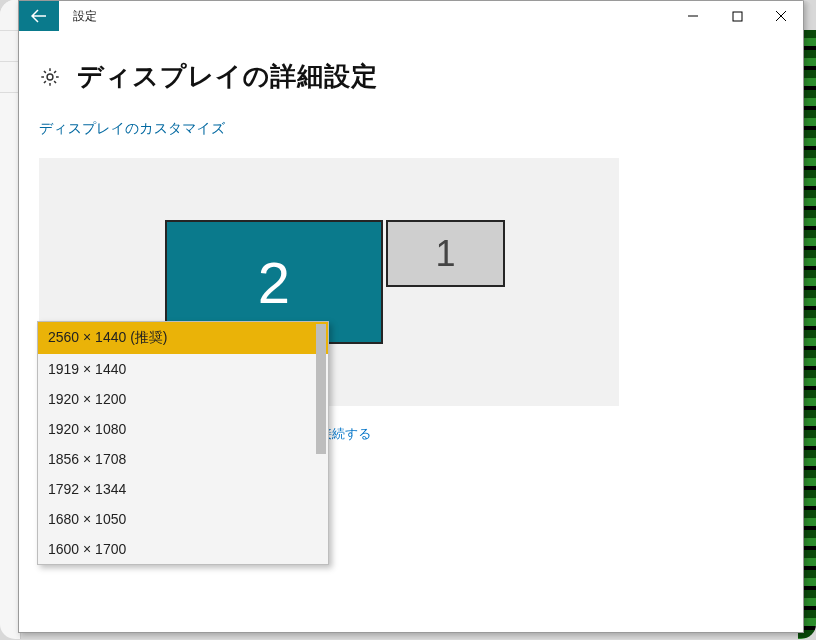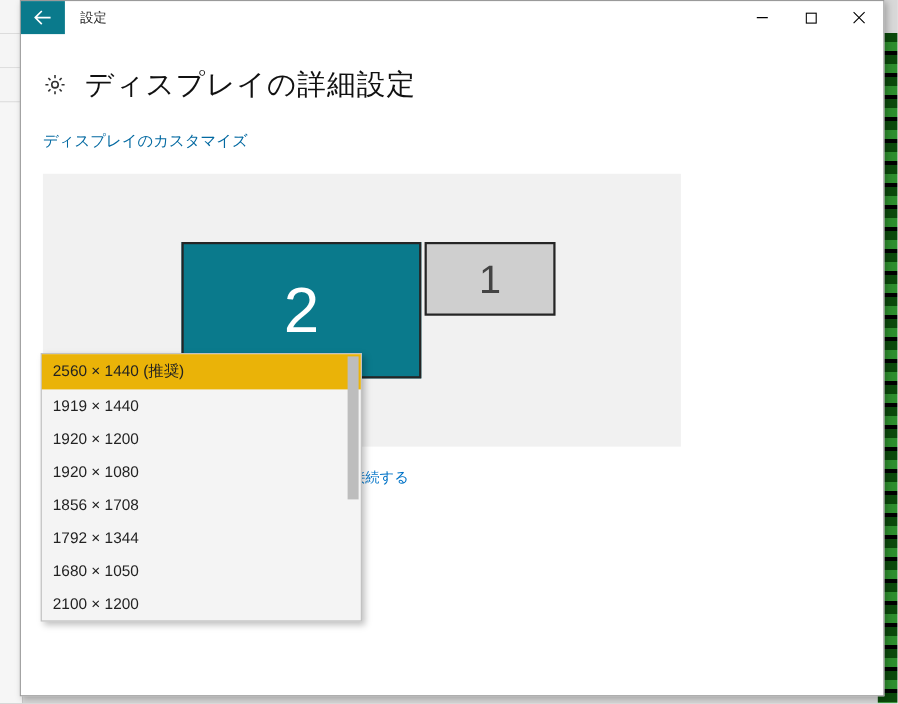--- a/index.html
+++ b/index.html
@@ -1,36 +1,36 @@
 <!DOCTYPE html>
 <html><head>
 <meta charset="utf-8">
 <style>
   html,body{margin:0;padding:0;font-family:"Yu Gothic UI","Meiryo","Segoe UI",sans-serif;background:#d8d8d8;}
-  .screen{position:relative;width:816px;height:639px;overflow:hidden;}
+  .screen{position:relative;width:816px;height:639px;overflow:hidden;border-radius:15px;}
   
   .bg-strip{position:absolute;left:0;top:0;width:20px;height:640px;background:#f6f6f6;border-right:1px solid #c8c8c8;}
   .bg-strip .cell{height:30px;border-bottom:1px solid #dcdcdc;background:#f5f5f5;font-size:10px;color:#333;display:flex;align-items:center;justify-content:center;}
   
   .right-strip{position:absolute;right:0;top:30px;width:18px;bottom:0;
     background:repeating-linear-gradient(180deg,#0b4a0b 0 8px,#2e8f2e 8px 16px,#000 16px 20px);}
   
   .win{position:absolute;left:18px;top:0;right:12px;bottom:6px;background:#ffffff;border:1px solid #9a9a9a;box-shadow:2px 2px 6px rgba(0,0,0,0.25);}
   .titlebar{height:30px;display:flex;align-items:stretch;border-bottom:0;}
   .back-btn{width:40px;background:#0a7a8c;display:flex;align-items:center;justify-content:center;}
   .back-btn svg{stroke:#fff;}
   .title-text{flex:0 0 auto;display:flex;align-items:center;padding-left:14px;font-size:12px;color:#222;}
   .title-spacer{flex:1;}
   .win-controls{display:flex;}
   .win-btn{width:44px;display:flex;align-items:center;justify-content:center;}
   .win-btn svg{stroke:#000;}
   .content{padding:18px 20px 0 20px;}
   .page-head{display:flex;align-items:center;gap:16px;margin:10px 0 26px 0;}
   .gear-icon{width:22px;height:22px;}
-  .page-title{font-size:26px;color:#111;font-weight:400;letter-spacing:1px;}
+  .page-title{font-size:26px;color:#111;font-weight:700;letter-spacing:1px;}
   .section-title{font-size:14px;color:#0369a1;margin:6px 0 20px 0;}
   
   .display-canvas{width:580px;height:248px;background:#f1f1f1;position:relative;}
   .mon{position:absolute;border:2px solid #252525;display:flex;align-items:center;justify-content:center;font-family:"Segoe UI Light","Yu Gothic UI Light",sans-serif;}
   .mon2{left:126px;top:62px;width:214px;height:120px;background:#0a7a8c;color:#fff;font-size:58px;font-weight:300;}
   .mon1{left:347px;top:62px;width:115px;height:63px;background:#cfcfcf;color:#444;font-size:36px;}
   .wireless-link{position:absolute;left:300px;top:424px;color:#0073c7;font-size:13px;}
   
   .res-list{position:absolute;left:18px;top:320px;width:290px;background:#f4f4f4;border:1px solid #bdbdbd;box-shadow:3px 3px 6px rgba(0,0,0,0.25);}
   .res-item{padding:7px 10px;font-size:14px;color:#222;cursor:default;}
@@ -102,16 +102,16 @@
       <div class="res-scroll">
         <div class="res-scroll-thumb" style="height:130px;"></div>
       </div>
     <div class="res-item selected">2560 × 1440 (推奨)</div>
         <div class="res-item">1919 × 1440</div>
         <div class="res-item">1920 × 1200</div>
         <div class="res-item">1920 × 1080</div>
         <div class="res-item">1856 × 1708</div>
         <div class="res-item">1792 × 1344</div>
         <div class="res-item">1680 × 1050</div>
-        <div class="res-item">2100 × 1200</div>
+        <div class="res-item">1600 × 1700</div>
       </div>
   </div>
 </div>
 
 </body></html>

